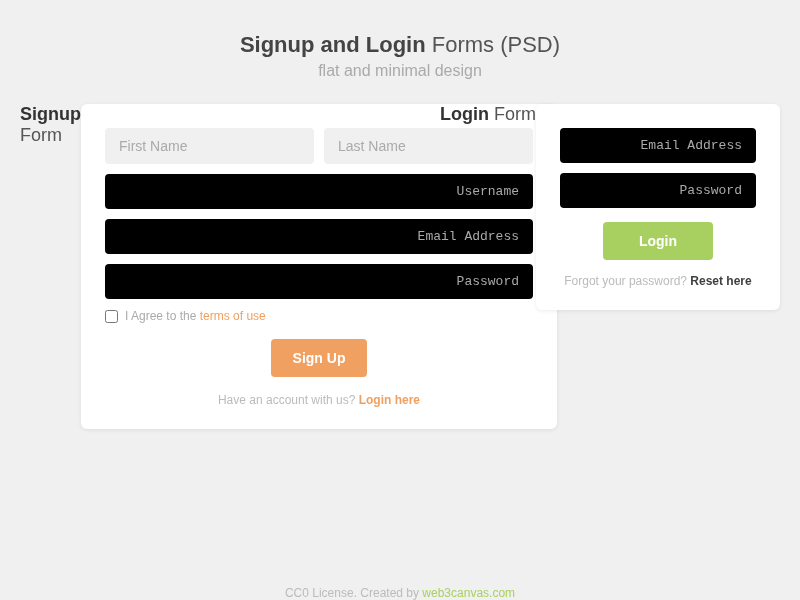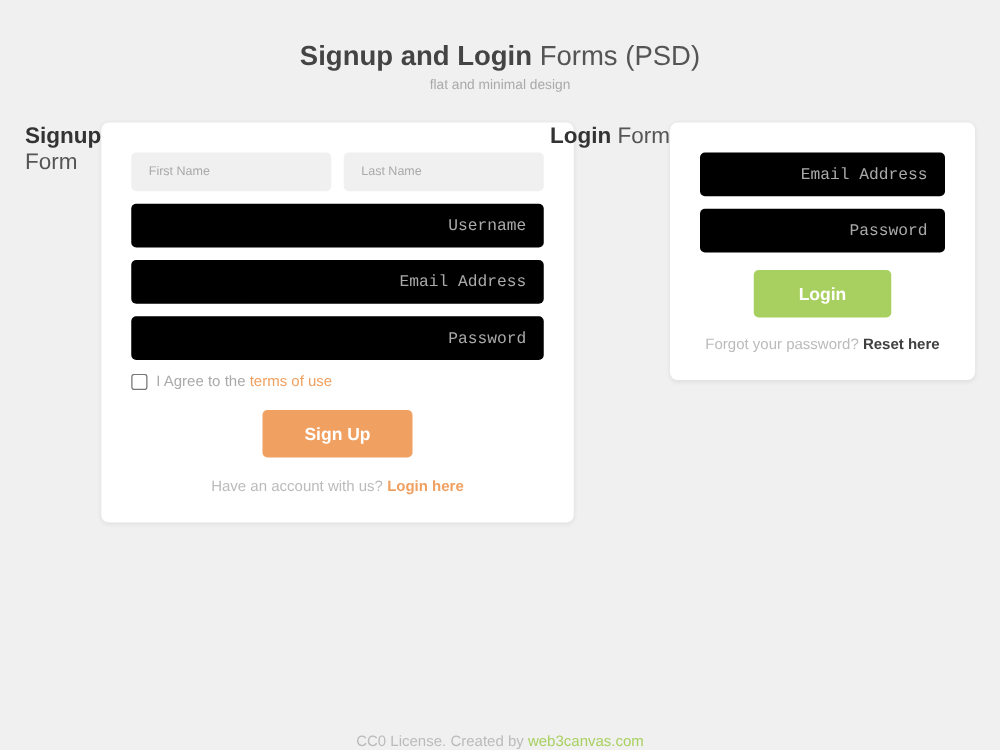--- a/index.html
+++ b/index.html
@@ -26,21 +26,21 @@
       color: #555;
       font-weight: 300;
     }
 
     .page-title strong {
       font-weight: 700;
       color: #444;
     }
 
     .page-subtitle {
-      font-size: 11px;
+      font-size: 16px;
       color: #aaa;
       margin-top: 4px;
     }
 
     .forms-row {
       display: flex;
       flex-direction: row;
       gap: 30px;
       align-items: flex-start;
       width: 760px;
@@ -107,21 +107,21 @@
     .input-wrapper:last-of-type {
       margin-bottom: 0;
     }
 
     .half-input {
       flex: 1;
       padding: 10px 14px;
       border: none;
       border-radius: 4px;
       background: #f0f0f0;
-      font-size: 10px;
+      font-size: 14px;
       color: #0369a1;
       outline: none;
       font-family: inherit;
     }
 
     .half-input::placeholder {
       color: #aaa;
     }
 
     .checkbox-row {
@@ -142,21 +142,21 @@
       color: #aaa;
     }
 
     .checkbox-label a {
       color: #f0a060;
       text-decoration: none;
     }
 
     .btn-signup {
       display: block;
-      width: 120px;
+      width: 96px;
       padding: 11px 0;
       background: #f0a060;
       color: #fff;
       border: none;
       border-radius: 4px;
       font-size: 14px;
       font-weight: 600;
       cursor: pointer;
       margin: 0 auto;
       text-align: center;

